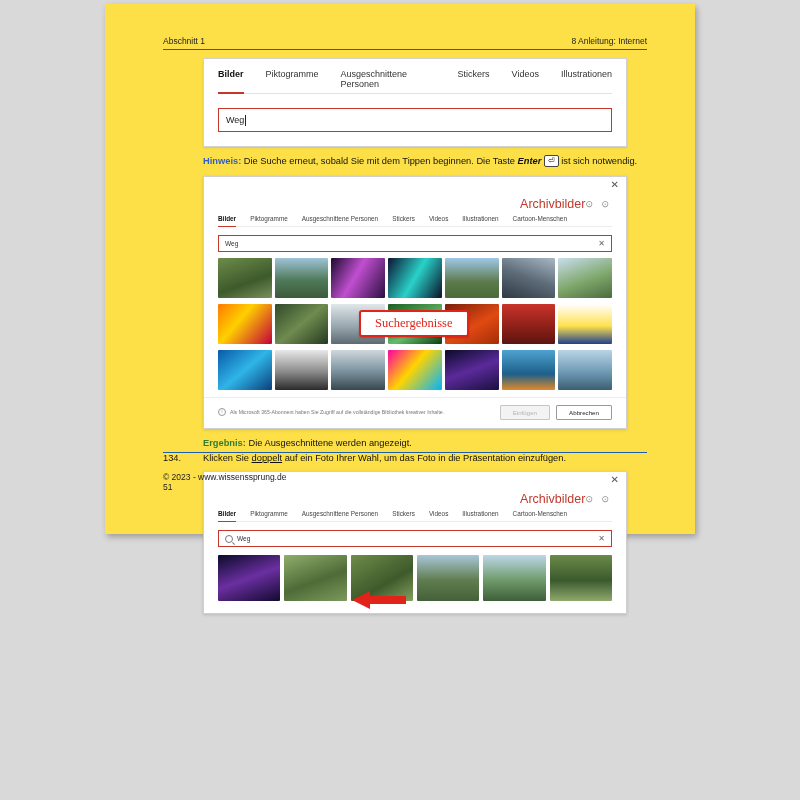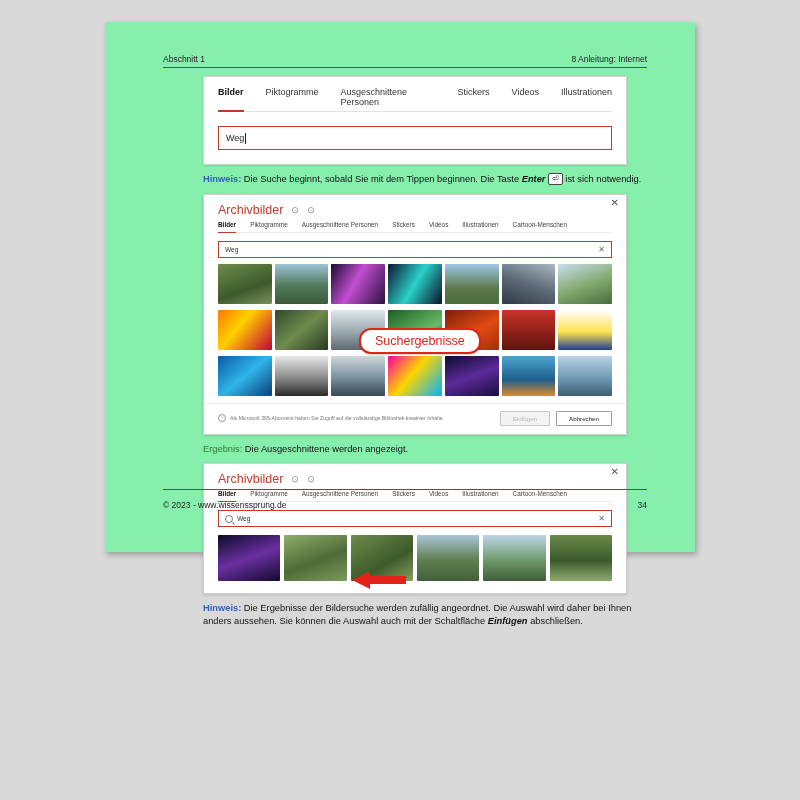--- a/index.html
+++ b/index.html
@@ -7,24 +7,24 @@
     padding: 0;
     background: #d9d9d9;
     width: 800px;
     height: 800px;
     overflow: hidden;
     font-family: "Liberation Sans", sans-serif;
   }
   .page {
     position: absolute;
     left: 105px;
-    top: 22px;
+    top: 4px;
     width: 590px;
     height: 530px;
-    background: #86efac;
+    background: #fde047;
     box-shadow: 2px 3px 6px rgba(0,0,0,0.28);
     box-sizing: border-box;
   }
   .page-inner {
     position: absolute;
     left: 58px;
     top: 32px;
     width: 484px;
     height: 690px;
   }
@@ -41,41 +41,42 @@
   .ftr {
     position: absolute;
     left: 58px;
     bottom: 42px;
     width: 484px;
     display: flex;
     justify-content: space-between;
     font-size: 8.5px;
     color: #222;
     border-top: 0.8px solid #1a5fa8;
-    padding-top: 10px;
+    padding-top: 19px;
+    flex-direction: column;
   }
   
   .step {
     display: flex;
     font-size: 9.3px;
     color: #111;
     margin-top: 9px;
   }
   .step-num { width: 40px; flex: none; }
   .step-txt { flex: 1; }
   .b { font-weight: bold; font-style: italic; }
   .note {
     font-size: 9.3px;
     color: #111;
     margin-top: 8px;
     margin-left: 40px;
     line-height: 1.35;
   }
   .note .lbl-hint { color: #2f5fc0; font-weight: bold; margin-top: 20px; }
-  .note .lbl-res  { color: #2f7d32; font-weight: normal; }
+  .note .lbl-res  { color: #2f7d32; font-weight: bold; }
   .kbd {
     display: inline-block;
     border: 1px solid #444;
     border-radius: 2px;
     padding: 0 3px;
     font-size: 8px;
     line-height: 10px;
     vertical-align: 1px;
     background: #fff;
   }
@@ -112,23 +113,22 @@
     background: #fff;
     box-sizing: border-box;
     position: relative;
     box-shadow: 0 1px 3px rgba(0,0,0,0.15);
   }
   .dlg-close {
     position: absolute; right: 7px; top: 3px;
     font-size: 10px; color: #555; line-height: 10px;
   }
   .dlg-head {
-    display: flex; align-items: center; justify-content: flex-start;
-    padding: 8px 14px 4px 14px;
-    gap: 8px;
+    display: flex; align-items: center; justify-content: flex-end;
+    padding: 20px 14px 4px 14px;
   }
   .dlg-title { color: #c0392b; font-size: 12.5px; }
   .dlg-hicons { font-size: 9px; color: #888; letter-spacing: 3px; }
   .tabs2 { display: flex; gap: 14px; font-size: 6.4px; color: #444; padding: 0 14px; }
   .tabs2 .tab { padding-bottom: 4px; }
   .tabs2 .tab.active { color: #111; font-weight: bold; border-bottom: 1.6px solid #c0392b; }
   .tabs2-sep { border-bottom: 1px solid #ececec; margin: -1px 14px 0 14px; }
   .srch2 {
     margin: 8px 14px 0 14px;
     border: 1px solid #c0392b;
@@ -173,25 +173,26 @@
     font-size: 6.2px; padding: 3px 12px; border: 1px solid #c6c6c6;
     background: #f3f3f3; color: #b5b5b5; border-radius: 1px;
   }
   .btn.enabled { color: #222; background: #fff; border-color: #9b9b9b; }
   
   .callout {
     position: absolute;
     left: 155px; top: 133px;
     background: #fff;
     border: 2.2px solid #e2231a;
-    border-radius: 12px;
+    border-radius: 3px;
     color: #e2231a;
     font-size: 12.5px;
     padding: 4px 14px;
     box-shadow: 0 1px 2px rgba(0,0,0,0.2);
+    font-family: Liberation Serif, serif;
   }
   
   .arrow {
     position: absolute;
     left: 148px; top: 44px;
     width: 54px; height: 18px;
   }
   .arrow .shaft {
     position: absolute; right: 0; top: 5px; width: 36px; height: 8px; background: #e2231a;
   }
@@ -234,21 +235,21 @@
         <span class="tab">Illustrationen</span>
       </div>
       <div class="tabsep"></div>
       <div class="srch1">
         <span>Weg</span>
           <span class="caret"></span>
       </div>
     </div>
 
     <div class="note">
-      <span class="lbl-hint">Hinweis:</span><span> Die Suche beginnt, sobald Sie mit dem Tippen beginnen. Die Taste </span><span class="b">Enter</span> <span class="kbd">⏎</span><span> ist sich notwendig.</span>
+      <span class="lbl-hint">Hinweis:</span><span> Die Suche erneut, sobald Sie mit dem Tippen beginnen. Die Taste </span><span class="b">Enter</span> <span class="kbd">⏎</span><span> ist sich notwendig.</span>
     </div>
 
 
     <div class="dlg">
       <span class="dlg-close">✕</span>
       <div class="dlg-head">
         <span class="dlg-title">Archivbilder</span>
         <span class="dlg-hicons">⊙ ⊙</span>
       </div>
       <div class="tabs2">
@@ -307,20 +308,24 @@
         </span>
       </div>
 
       <div class="callout">Suchergebnisse</div>
     </div>
 
     <div class="note">
       <span class="lbl-res">Ergebnis:</span><span> Die Ausgeschnittene werden angezeigt.</span>
     </div>
 
+    <div class="step" style="margin-top:4px">
+      <span class="step-num">134.</span>
+      <span class="step-txt"><span>Klicken Sie </span><span class="u">doppelt</span><span> auf ein Foto Ihrer Wahl, um das Foto in die Präsentation einzufügen.</span></span>
+    </div>
 
     <div class="dlg">
       <span class="dlg-close">✕</span>
       <div class="dlg-head">
         <span class="dlg-title">Archivbilder</span>
         <span class="dlg-hicons">⊙ ⊙</span>
       </div>
       <div class="tabs2">
         <span class="tab active">Bilder</span>
         <span class="tab">Piktogramme</span>
@@ -345,23 +350,20 @@
         <div class="cell" style="background-image: linear-gradient(rgb(169, 198, 216), rgb(95, 125, 79) 55%, rgb(68, 96, 58));"></div>
         <div class="cell" style="background-image: linear-gradient(rgb(188, 215, 232), rgb(111, 154, 106) 55%, rgb(62, 94, 58));"></div>
         <div class="cell" style="background-image: linear-gradient(rgb(106, 138, 74), rgb(59, 90, 45) 55%, rgb(144, 168, 108));"></div>
         <div class="arrow">
           <div class="shaft"></div>
           <div class="head"></div>
         </div>
       </div>
     </div>
 
-    <div class="note">
-      <span class="lbl-hint">Hinweis:</span><span> Die Ergebnisse der Bildersuche werden zufällig angeordnet. Die Auswahl wird daher bei Ihnen anders aussehen. Sie können die Auswahl auch mit der Schaltfläche </span><span class="b">Einfügen</span><span> abschließen.</span>
-    </div>
 
   </div>
 
   <div class="ftr">
     <span>© 2023 - www.wissenssprung.de</span>
-    <span>34</span>
+    <span>51</span>
   </div>
 </div>
 
 </body></html>

